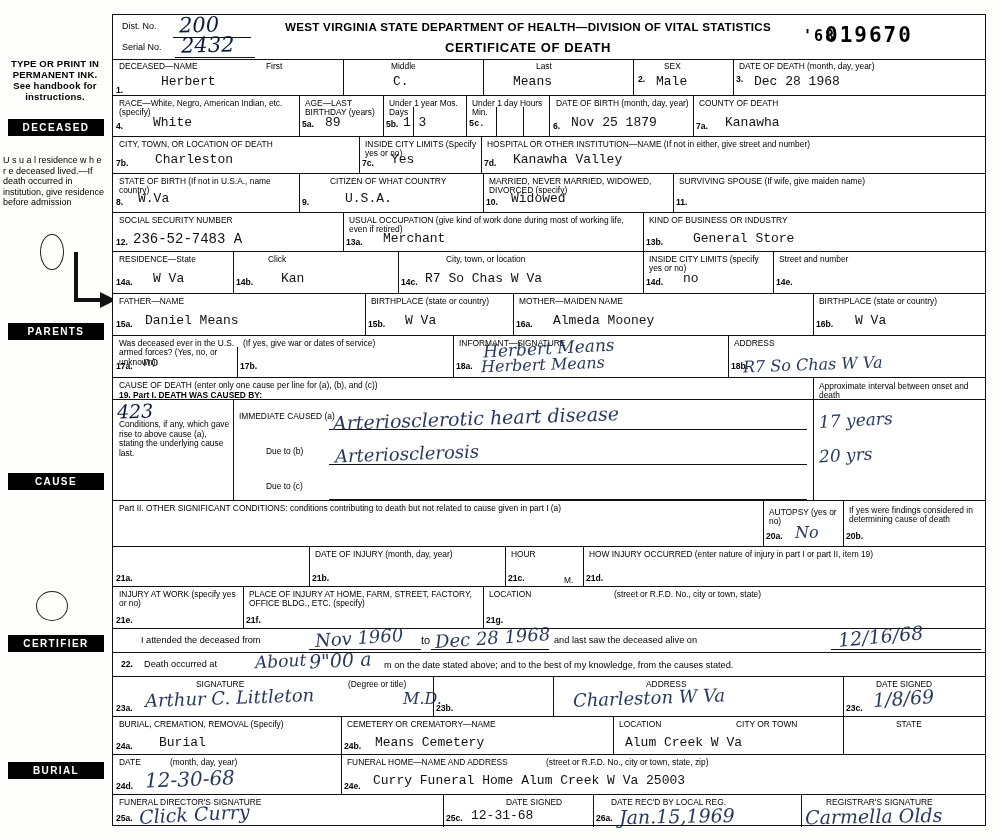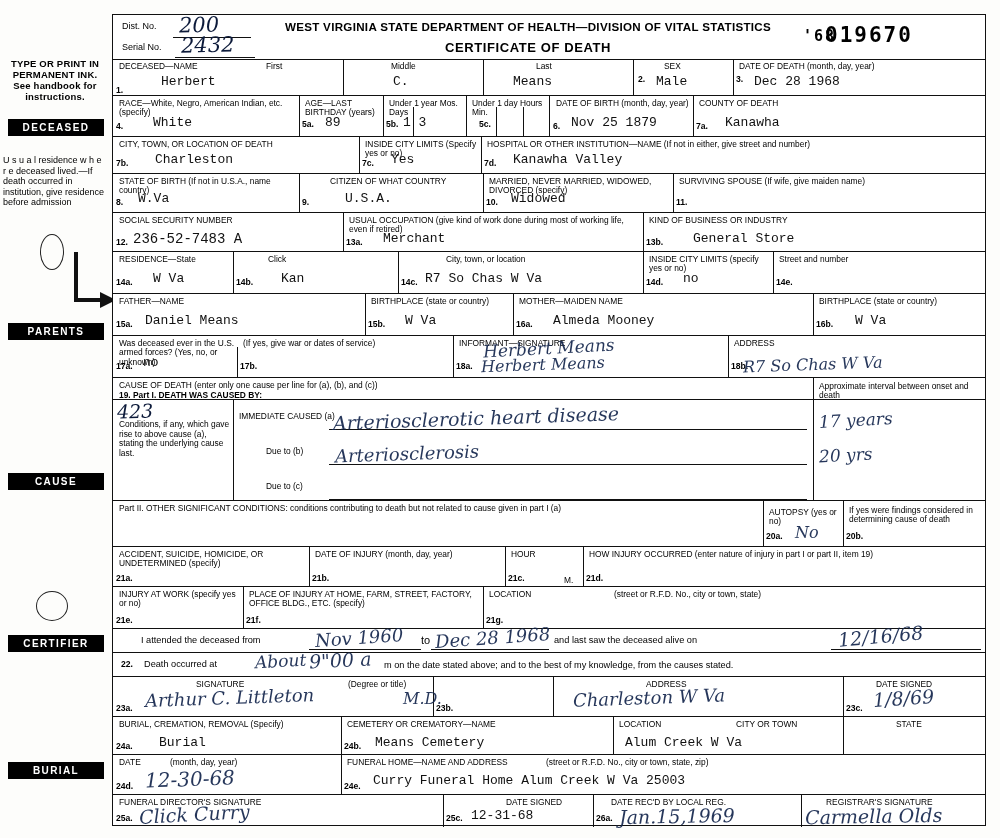--- a/index.html
+++ b/index.html
@@ -232,21 +232,21 @@
 
     <span class="lbl" style="position:absolute; left:189px; top:83px; width:80px;">AGE—LAST BIRTHDAY (years)</span>
     <span class="num" style="left:189px; top:104px;">5a.</span>
     <span class="val" style="left:212px; top:100px;">89</span>
 
     <span class="lbl" style="position:absolute; left:273px; top:83px; width:80px;">Under 1 year   Mos.   Days</span>
     <span class="num" style="left:273px; top:104px;">5b.</span>
     <span class="val" style="left:290px; top:100px;">1   3</span>
 
     <span class="lbl" style="position:absolute; left:356px; top:83px; width:80px;">Under 1 day   Hours   Min.</span>
-    <span class="num" style="left:366px; top:104px;">5c.</span>
+    <span class="num" style="left:356px; top:104px;font-family:Liberation Mono, monospace;">5c.</span>
     <span class="val" style="left:390px; top:100px;"></span>
 
     <span class="lbl" style="position:absolute; left:440px; top:83px; width:138px;">DATE OF BIRTH (month, day, year)</span>
     <span class="num" style="left:440px; top:106px;">6.</span>
     <span class="val" style="left:458px; top:100px;">Nov 25 1879</span>
 
     <span class="lbl" style="position:absolute; left:583px; top:83px;">COUNTY OF DEATH</span>
     <span class="num" style="left:583px; top:106px;">7a.</span>
     <span class="val" style="left:612px; top:100px;">Kanawha</span>
 
@@ -405,21 +405,20 @@
     <span class="num" style="left:653px; top:516px;">20a.</span>
     <span class="scribble" style="left:682px; top:508px; font-size:16px;">No</span>
     <span class="lbl" style="position:absolute; left:733px; top:490px; width:134px;">If yes were findings considered in determining cause of death</span>
     <span class="num" style="left:733px; top:516px;">20b.</span>
 
     <div class="cell bb" style="left:0; top:532px; width:872px; height:40px;"></div>
     <div class="vline" style="left:196px; top:532px; height:40px;"></div>
     <div class="vline" style="left:392px; top:532px; height:40px;"></div>
     <div class="vline" style="left:470px; top:532px; height:40px;"></div>
 
-    <span class="lbl" style="position:absolute; left:3px; top:534px; width:192px;">ACCIDENT, SUICIDE, HOMICIDE, OR UNDETERMINED (specify)</span>
     <span class="num" style="top:558px;">21a.</span>
 
     <span class="lbl" style="position:absolute; left:199px; top:534px;">DATE OF INJURY (month, day, year)</span>
     <span class="num" style="left:199px; top:558px;">21b.</span>
 
     <span class="lbl" style="position:absolute; left:395px; top:534px;">HOUR</span>
     <span class="num" style="left:395px; top:558px;">21c.</span>
     <span class="lbl" style="position:absolute; left:448px; top:560px;">M.</span>
 
     <span class="lbl" style="position:absolute; left:473px; top:534px; width:340px;">HOW INJURY OCCURRED (enter nature of injury in part I or part II, item 19)</span>

